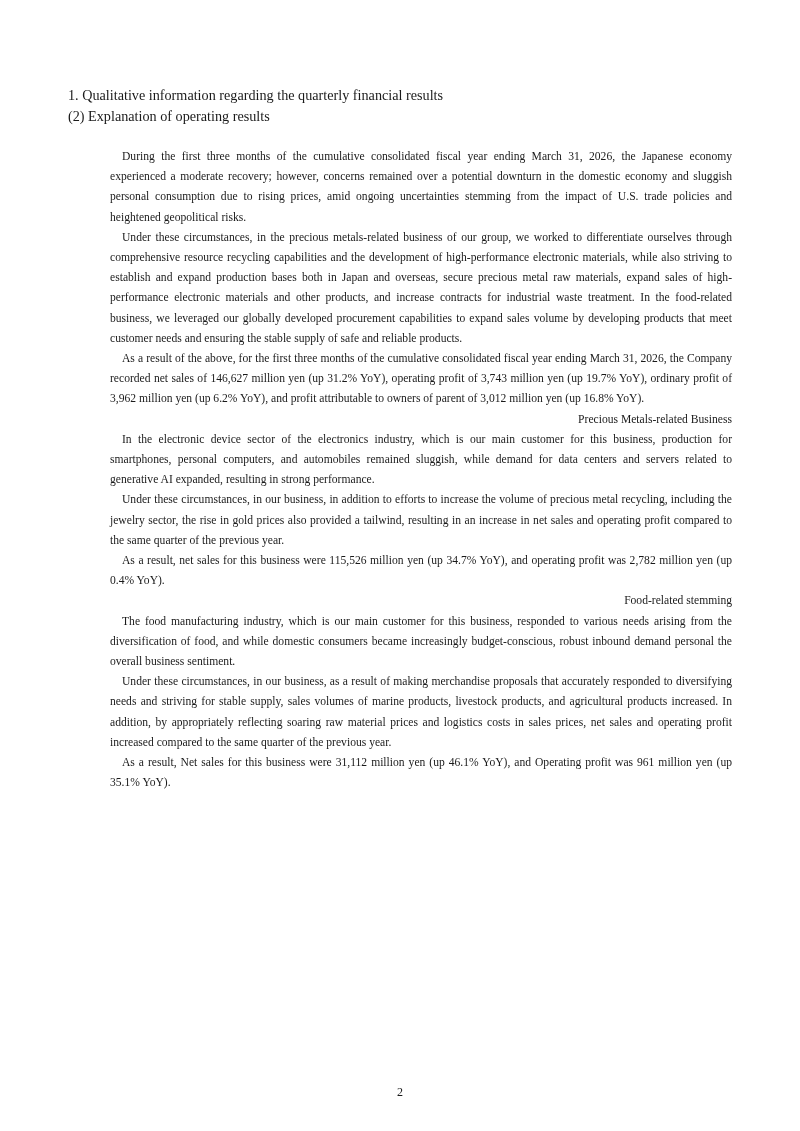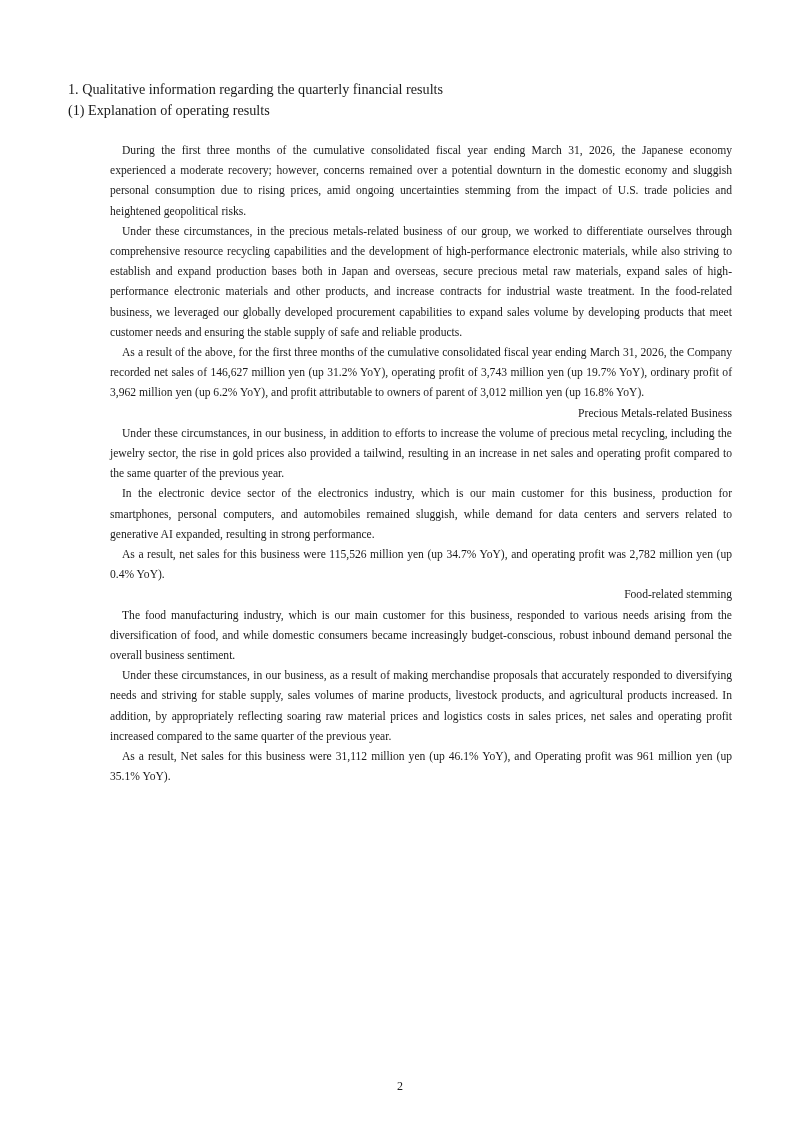--- a/index.html
+++ b/index.html
@@ -11,21 +11,21 @@
       width: 800px;
       height: 1131px;
       position: relative;
       font-family: "Liberation Serif", "DejaVu Serif", serif;
       color: #1a1a1a;
       overflow: hidden;
     }
     .page {
       position: absolute;
       left: 0;
-      top: 10px;
+      top: 16px;
       width: 800px;
       height: 900px;
     }
     .h1 {
       position: absolute;
       left: 68px;
       top: 69px;
       font-size: 14.2px;
       line-height: 20px;
       white-space: nowrap;
@@ -69,31 +69,31 @@
       font-size: 12px;
       line-height: 16px;
     }
   </style>
 </head>
 <body>
 
 <div class="page">
 
   <div class="h1">1. Qualitative information regarding the quarterly financial results</div>
-  <div class="h2">(1) Explanation of operating results</div>
+  <div class="h2">(2) Explanation of operating results</div>
 
   <div class="body">
     <p>During the first three months of the cumulative consolidated fiscal year ending March 31, 2026, the Japanese economy experienced a moderate recovery; however, concerns remained over a potential downturn in the domestic economy and sluggish personal consumption due to rising prices, amid ongoing uncertainties stemming from the impact of U.S. trade policies and heightened geopolitical risks.</p>
     <p>Under these circumstances, in the precious metals-related business of our group, we worked to differentiate ourselves through comprehensive resource recycling capabilities and the development of high-performance electronic materials, while also striving to establish and expand production bases both in Japan and overseas, secure precious metal raw materials, expand sales of high-performance electronic materials and other products, and increase contracts for industrial waste treatment. In the food-related business, we leveraged our globally developed procurement capabilities to expand sales volume by developing products that meet customer needs and ensuring the stable supply of safe and reliable products.</p>
     <p>As a result of the above, for the first three months of the cumulative consolidated fiscal year ending March 31, 2026, the Company recorded net sales of 146,627 million yen (up 31.2% YoY), operating profit of 3,743 million yen (up 19.7% YoY), ordinary profit of 3,962 million yen (up 6.2% YoY), and profit attributable to owners of parent of 3,012 million yen (up 16.8% YoY).</p>
 
     <div>
       <div class="segment-heading">Precious Metals-related Business</div>
+      <p>In the electronic device sector of the electronics industry, which is our main customer for this business, production for smartphones, personal computers, and automobiles remained sluggish, while demand for data centers and servers related to generative AI expanded, resulting in strong performance.</p>
       <p>Under these circumstances, in our business, in addition to efforts to increase the volume of precious metal recycling, including the jewelry sector, the rise in gold prices also provided a tailwind, resulting in an increase in net sales and operating profit compared to the same quarter of the previous year.</p>
-      <p>In the electronic device sector of the electronics industry, which is our main customer for this business, production for smartphones, personal computers, and automobiles remained sluggish, while demand for data centers and servers related to generative AI expanded, resulting in strong performance.</p>
       <p>As a result, net sales for this business were 115,526 million yen (up 34.7% YoY), and operating profit was 2,782 million yen (up 0.4% YoY).</p>
     </div>
 
     <div>
       <div class="segment-heading">Food-related stemming</div>
       <p>The food manufacturing industry, which is our main customer for this business, responded to various needs arising from the diversification of food, and while domestic consumers became increasingly budget-conscious, robust inbound demand personal the overall business sentiment.</p>
       <p>Under these circumstances, in our business, as a result of making merchandise proposals that accurately responded to diversifying needs and striving for stable supply, sales volumes of marine products, livestock products, and agricultural products increased. In addition, by appropriately reflecting soaring raw material prices and logistics costs in sales prices, net sales and operating profit increased compared to the same quarter of the previous year.</p>
       <p>As a result, Net sales for this business were 31,112 million yen (up 46.1% YoY), and Operating profit was 961 million yen (up 35.1% YoY).</p>
     </div>
   </div>

